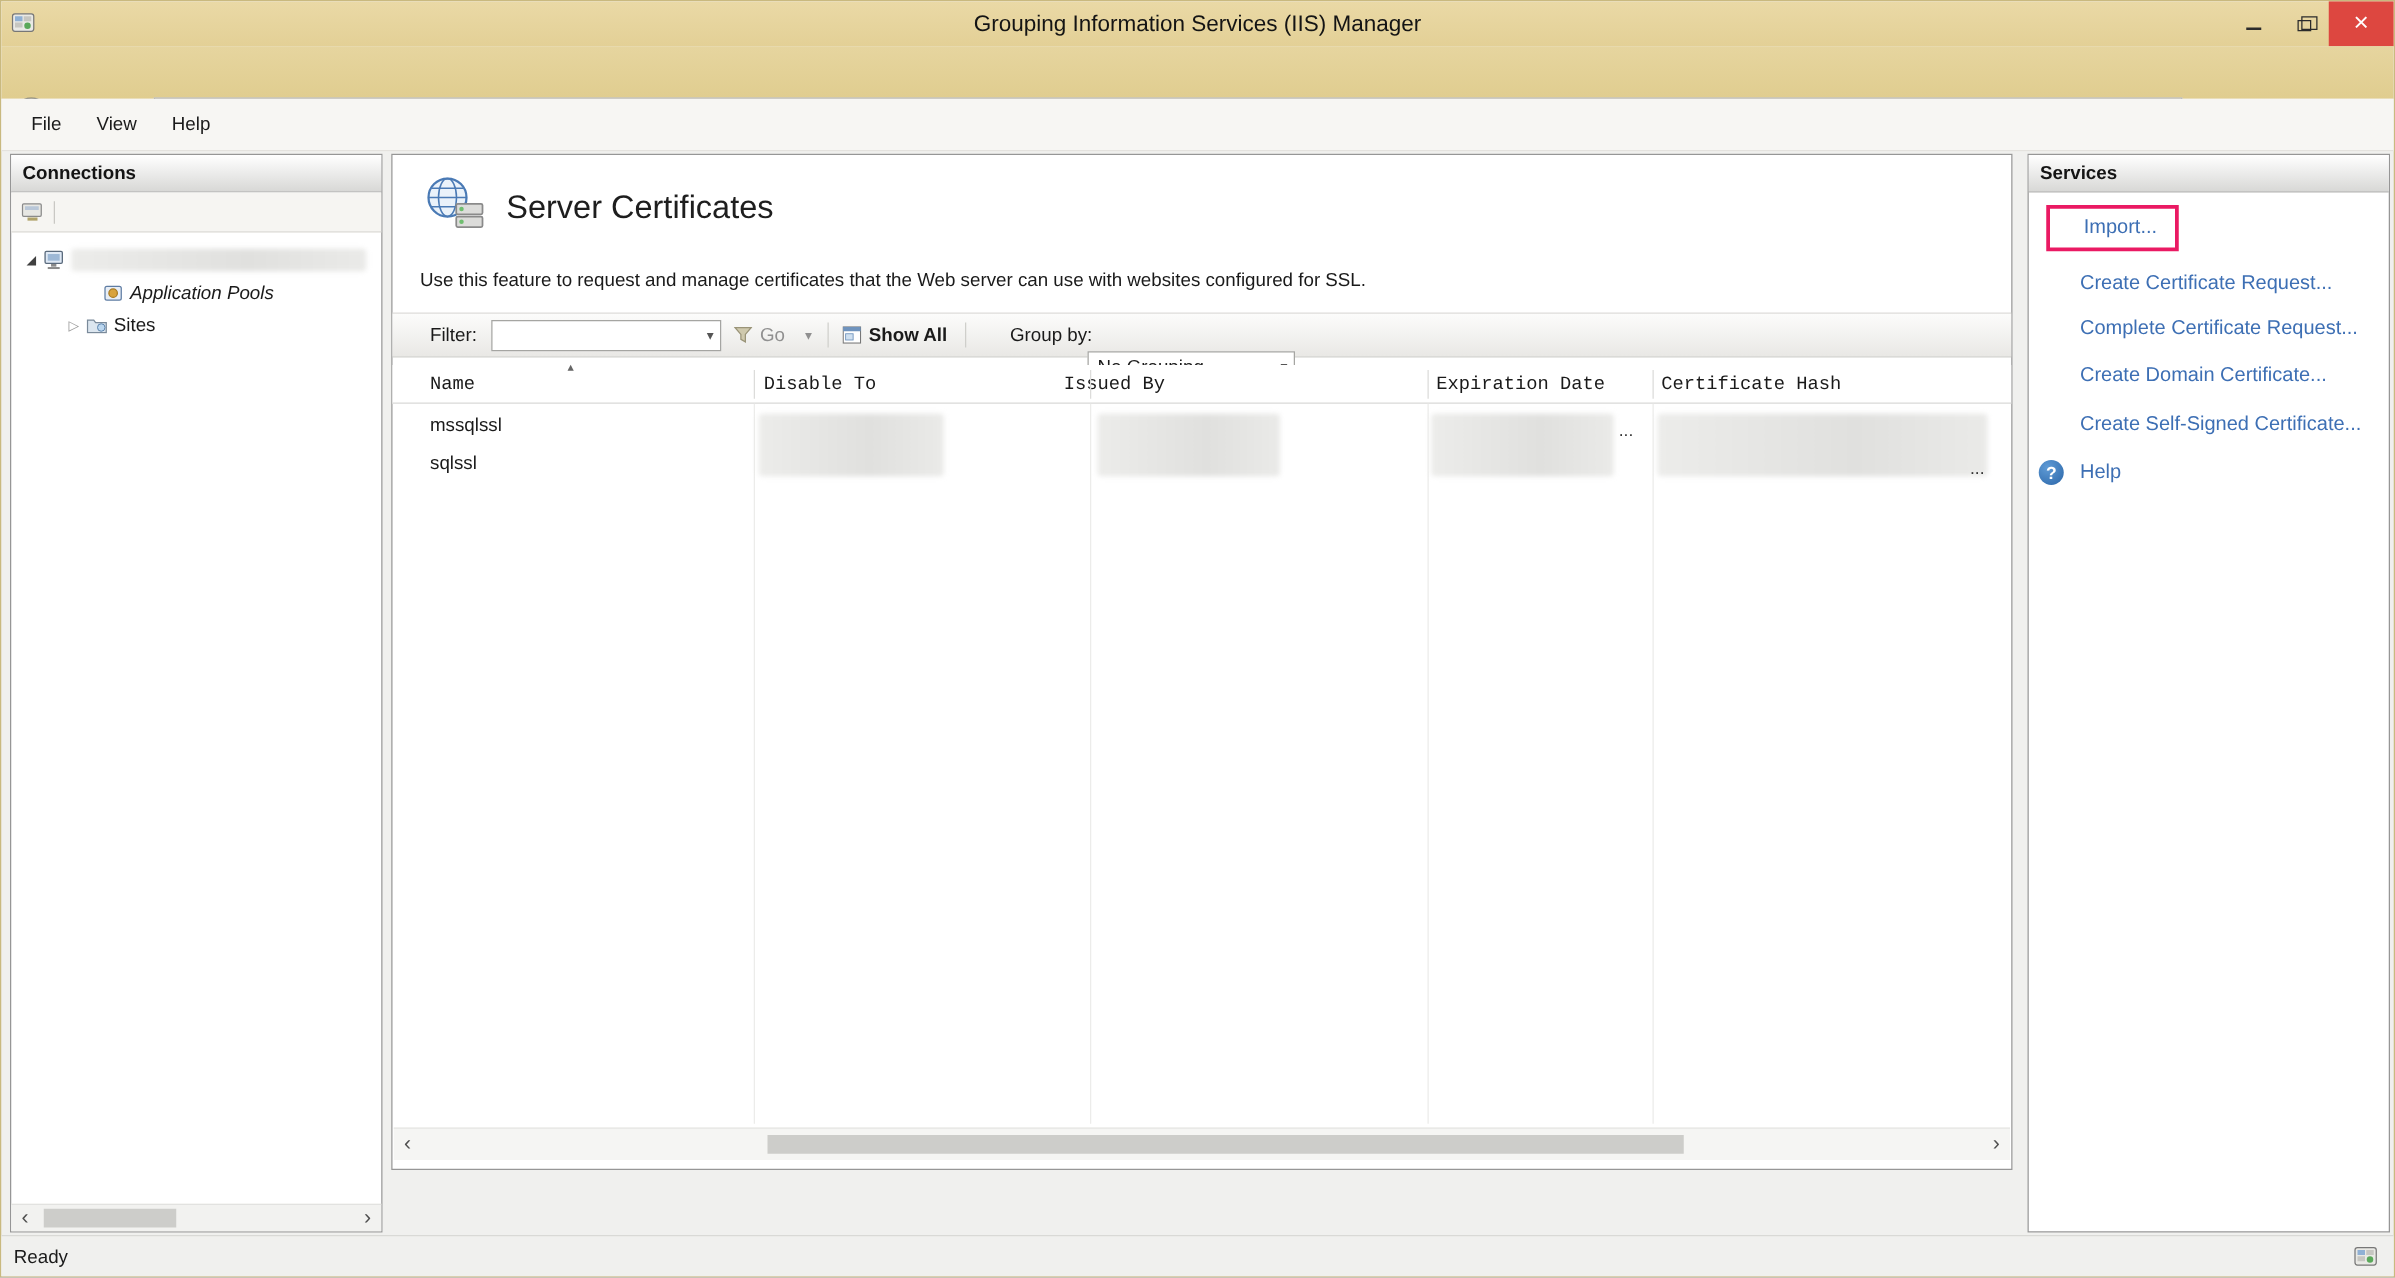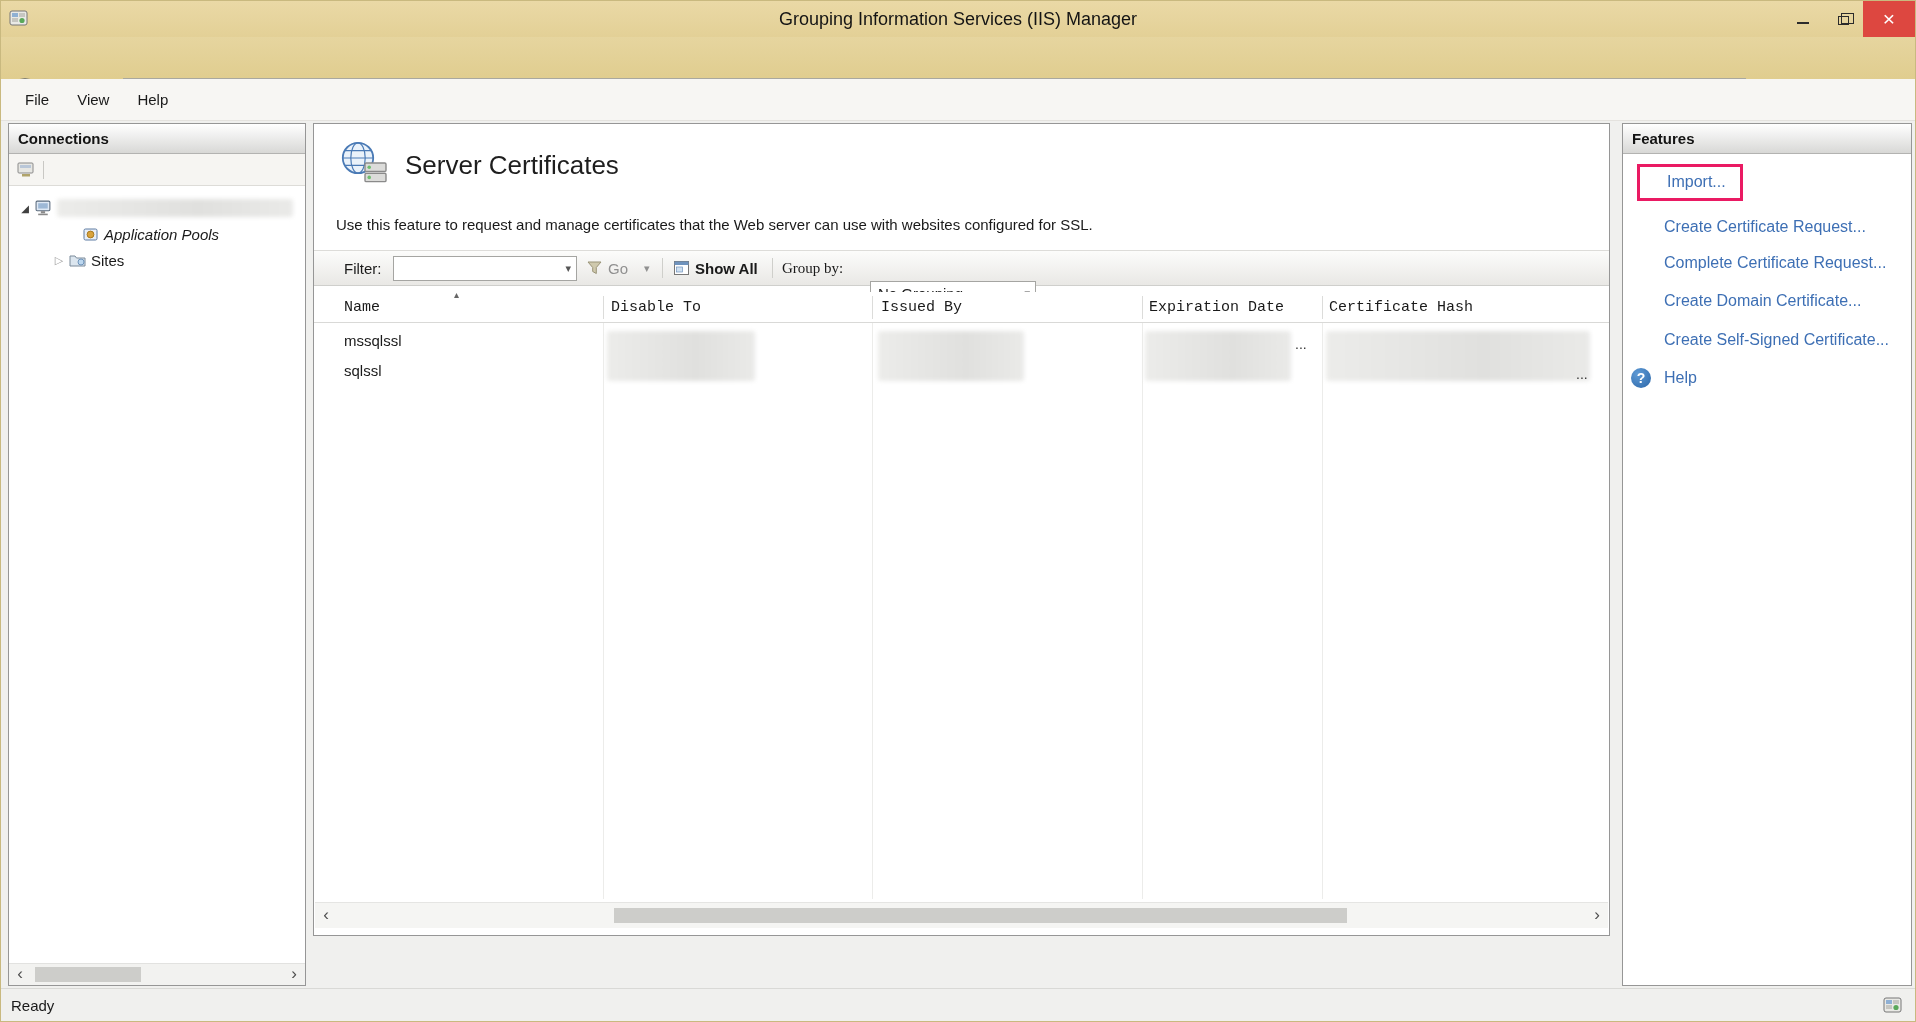--- a/index.html
+++ b/index.html
@@ -268,32 +268,32 @@
       <div class="fb-divider" style="left:348px;"></div>
       <div class="fb-item" style="left:360px;">
         <svg width="15" height="14" viewBox="0 0 15 14">
             <rect x="0.5" y="0.5" width="14" height="13" fill="#fff" stroke="#777"></rect>
             <rect x="0.5" y="0.5" width="14" height="3.5" fill="#6f93bd"></rect>
             <rect x="2.5" y="6" width="6" height="5" fill="#cfe0f0" stroke="#6f93bd" stroke-width="0.7"></rect>
           </svg>
       </div>
       <div class="fb-item" style="left:381px; font-weight:bold;">Show All</div>
       <div class="fb-divider" style="left:458px;"></div>
-      <div class="fb-item" style="left:468px;font-family:Liberation Serif, serif;">Group by:</div>
+      <div class="fb-item" style="left:494px;">Group by:</div>
       <div class="fb-item combo" style="left:556px; top:5px; width:166px;">
         <span class="combo-text">No Grouping</span>
         <span class="caret">▾</span>
       </div>
     </div>
 
     <div class="list-header">
       <span class="sort-glyph">▴</span>
       <span class="col-label" style="left:30px;">Name</span>
       <span class="col-label" style="left:297px;">Disable To</span>
-      <span class="col-label" style="left:567px;">Issued By</span>
+      <span class="col-label" style="left:537px;">Issued By</span>
       <span class="col-label" style="left:835px;">Expiration Date</span>
       <span class="col-label" style="left:1015px;">Certificate Hash</span>
       <span class="hdr-sep" style="left:289px;"></span>
       <span class="hdr-sep" style="left:558px;"></span>
       <span class="hdr-sep" style="left:828px;"></span>
       <span class="hdr-sep" style="left:1008px;"></span>
     </div>
 
     <div class="col-line" style="left:289px;"></div>
     <div class="col-line" style="left:558px;"></div>
@@ -315,21 +315,21 @@
 
     <div class="list-hscroll">
       <span class="scroll-arrow left">‹</span>
       <span class="scroll-thumb list-thumb"></span>
       <span class="scroll-arrow right">›</span>
     </div>
   </div>
 
 
   <div class="actions">
-    <div class="panel-header">Features</div>
+    <div class="panel-header">Services</div>
     <div class="import-wrap">
       <a class="action-link">Import...</a>
     </div>
     <a class="action-link">Create Certificate Request...</a>
     <a class="action-link">Complete Certificate Request...</a>
     <a class="action-link" style="margin-top:17px;">Create Domain Certificate...</a>
     <a class="action-link" style="margin-top:18px;">Create Self-Signed Certificate...</a>
     <div class="help-row">
       <span class="help-icon">?</span>
       <span class="help-label">Help</span>

